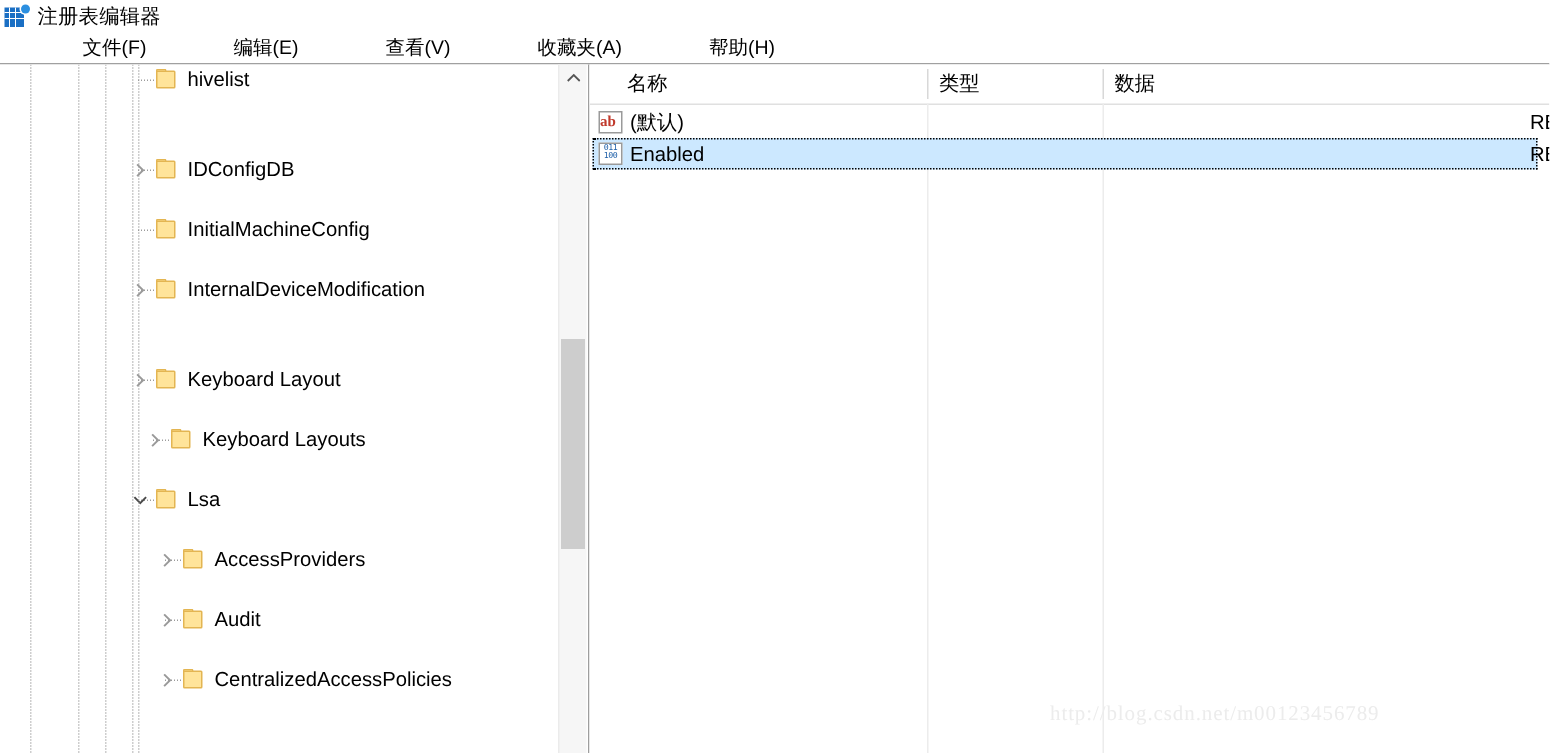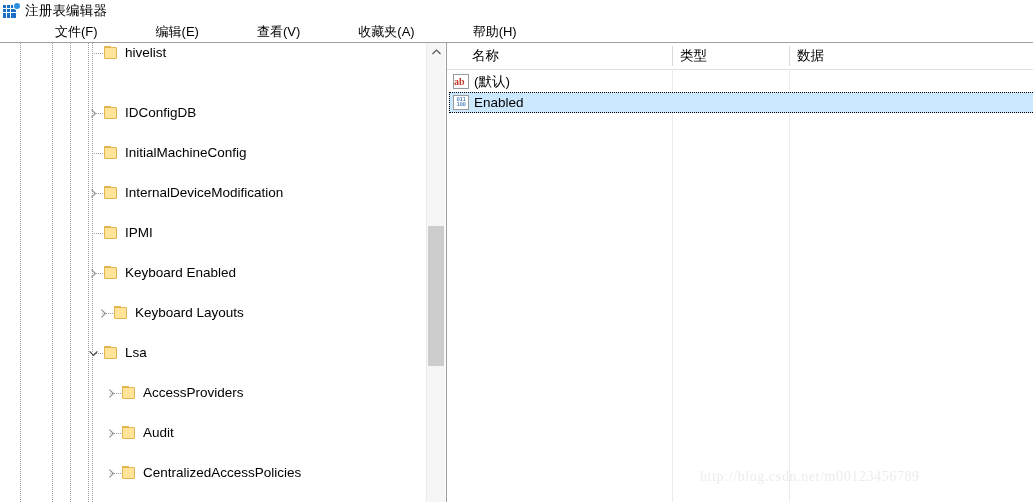--- a/index.html
+++ b/index.html
@@ -83,21 +83,21 @@
     width: 1033px;
     height: 460px;
     border-top: 1px solid #a0a0a0;
     box-sizing: border-box;
     display: flex;
   }
 
   
   #tree-pane {
     position: relative;
-    width: 447px;
+    width: 393px;
     height: 459px;
     background: #ffffff;
     border-right: 1px solid #9e9e9e;
     box-sizing: border-box;
     overflow: hidden;
     flex: 0 0 auto;
   }
   #tree-scroll-area {
     position: absolute;
     left: 0; top: 0;
@@ -372,40 +372,32 @@
               <svg width="7" height="9" viewBox="0 0 7 9">
                 <path d="M1.4 0.6 L5.4 4.5 L1.4 8.4" fill="none" stroke="#9a9a9a" stroke-width="1.3"></path>
               </svg>
             </div>
             <div class="folder" style="left: 103px; top: 3px;">
               <div class="f-tab"></div>
               <div class="f-body"></div>
             </div>
             <div class="node-label" style="left: 122px;">InternalDeviceModification</div>
           </div>
-          <div class="tree-row" style="top: 100px;">
-            <div class="hline" style="left: 92px; top: 10px; width: 12px;"></div>
-            <div class="folder" style="left: 103px; top: 3px;">
-              <div class="f-tab"></div>
-              <div class="f-body"></div>
-            </div>
-            <div class="node-label" style="left: 122px;">IPMI</div>
-          </div>
           <div class="tree-row" style="top: 120px;">
             <div class="hline" style="left: 92px; top: 10px; width: 12px;"></div>
             <div class="twisty" style="left: 86px;">
               <svg width="7" height="9" viewBox="0 0 7 9">
                 <path d="M1.4 0.6 L5.4 4.5 L1.4 8.4" fill="none" stroke="#9a9a9a" stroke-width="1.3"></path>
               </svg>
             </div>
             <div class="folder" style="left: 103px; top: 3px;">
               <div class="f-tab"></div>
               <div class="f-body"></div>
             </div>
-            <div class="node-label" style="left: 122px;">Keyboard Enabled</div>
+            <div class="node-label" style="left: 122px;">Keyboard Layout</div>
           </div>
           <div class="tree-row" style="top: 140px; margin-left: 10px;">
             <div class="hline" style="left: 92px; top: 10px; width: 12px;"></div>
             <div class="twisty" style="left: 86px;">
               <svg width="7" height="9" viewBox="0 0 7 9">
                 <path d="M1.4 0.6 L5.4 4.5 L1.4 8.4" fill="none" stroke="#9a9a9a" stroke-width="1.3"></path>
               </svg>
             </div>
             <div class="folder" style="left: 103px; top: 3px;">
               <div class="f-tab"></div>

